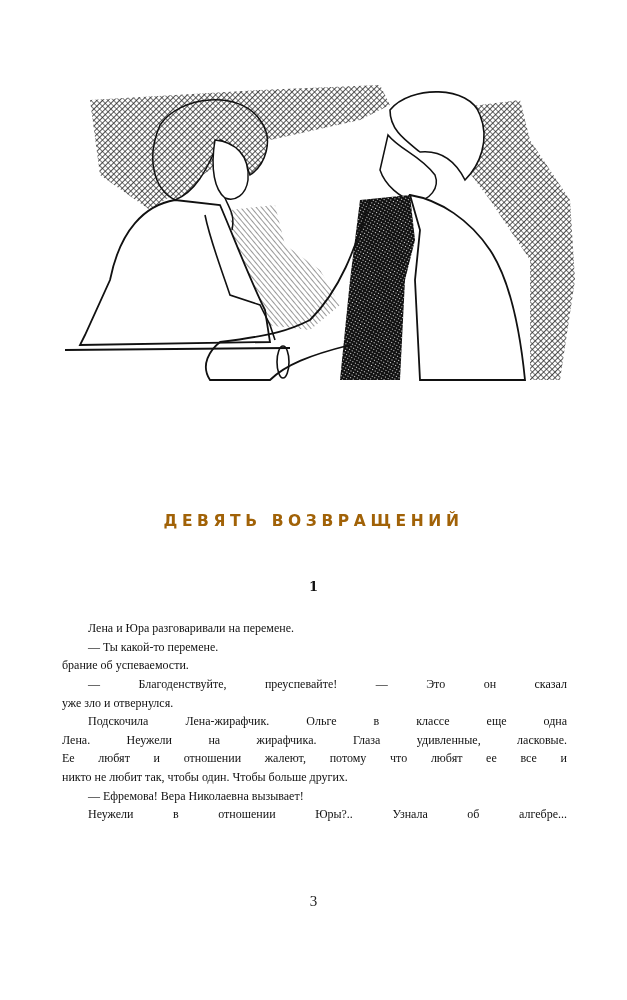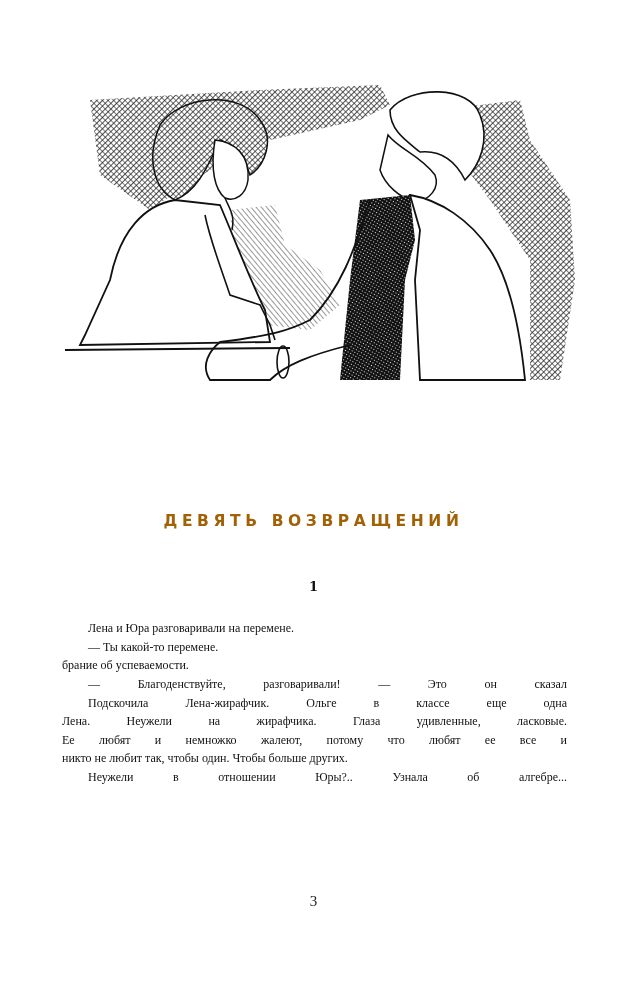--- a/index.html
+++ b/index.html
@@ -76,22 +76,24 @@
     <ellipse cx="223" cy="282" rx="6" ry="16" fill="none" stroke="#111" stroke-width="1.6"></ellipse>
   </svg>
 
   <div class="title">ДЕВЯТЬ ВОЗВРАЩЕНИЙ</div>
   <div class="chapter-num">1</div>
 
   <div class="body-text">
     <div class="line indent last">Лена и Юра разговаривали на перемене.</div>
     <div class="line indent last">— Ты какой-то перемене.</div>
     <div class="line last">брание об успеваемости.</div>
-    <div class="line indent">— Благоденствуйте, разговаривали! — Это он сказал</div>
+    <div class="line indent">— Благоденствуйте, преуспевайте! — Это он сказал</div>
+    <div class="line last">уже зло и отвернулся.</div>
     <div class="line indent">Подскочила Лена-жирафчик. Ольге в классе еще одна</div>
     <div class="line">Лена. Неужели на жирафчика. Глаза удивленные, ласковые.</div>
-    <div class="line">Ее любят и немножко жалеют, потому что любят ее все и</div>
+    <div class="line">Ее любят и отношении жалеют, потому что любят ее все и</div>
     <div class="line last">никто не любит так, чтобы один. Чтобы больше других.</div>
+    <div class="line indent last">— Ефремова! Вера Николаевна вызывает!</div>
     <div class="line indent">Неужели в отношении Юры?.. Узнала об алгебре...</div>
   </div>
 
   <div class="page-number">3</div>
 </div>
 
 </body></html>

